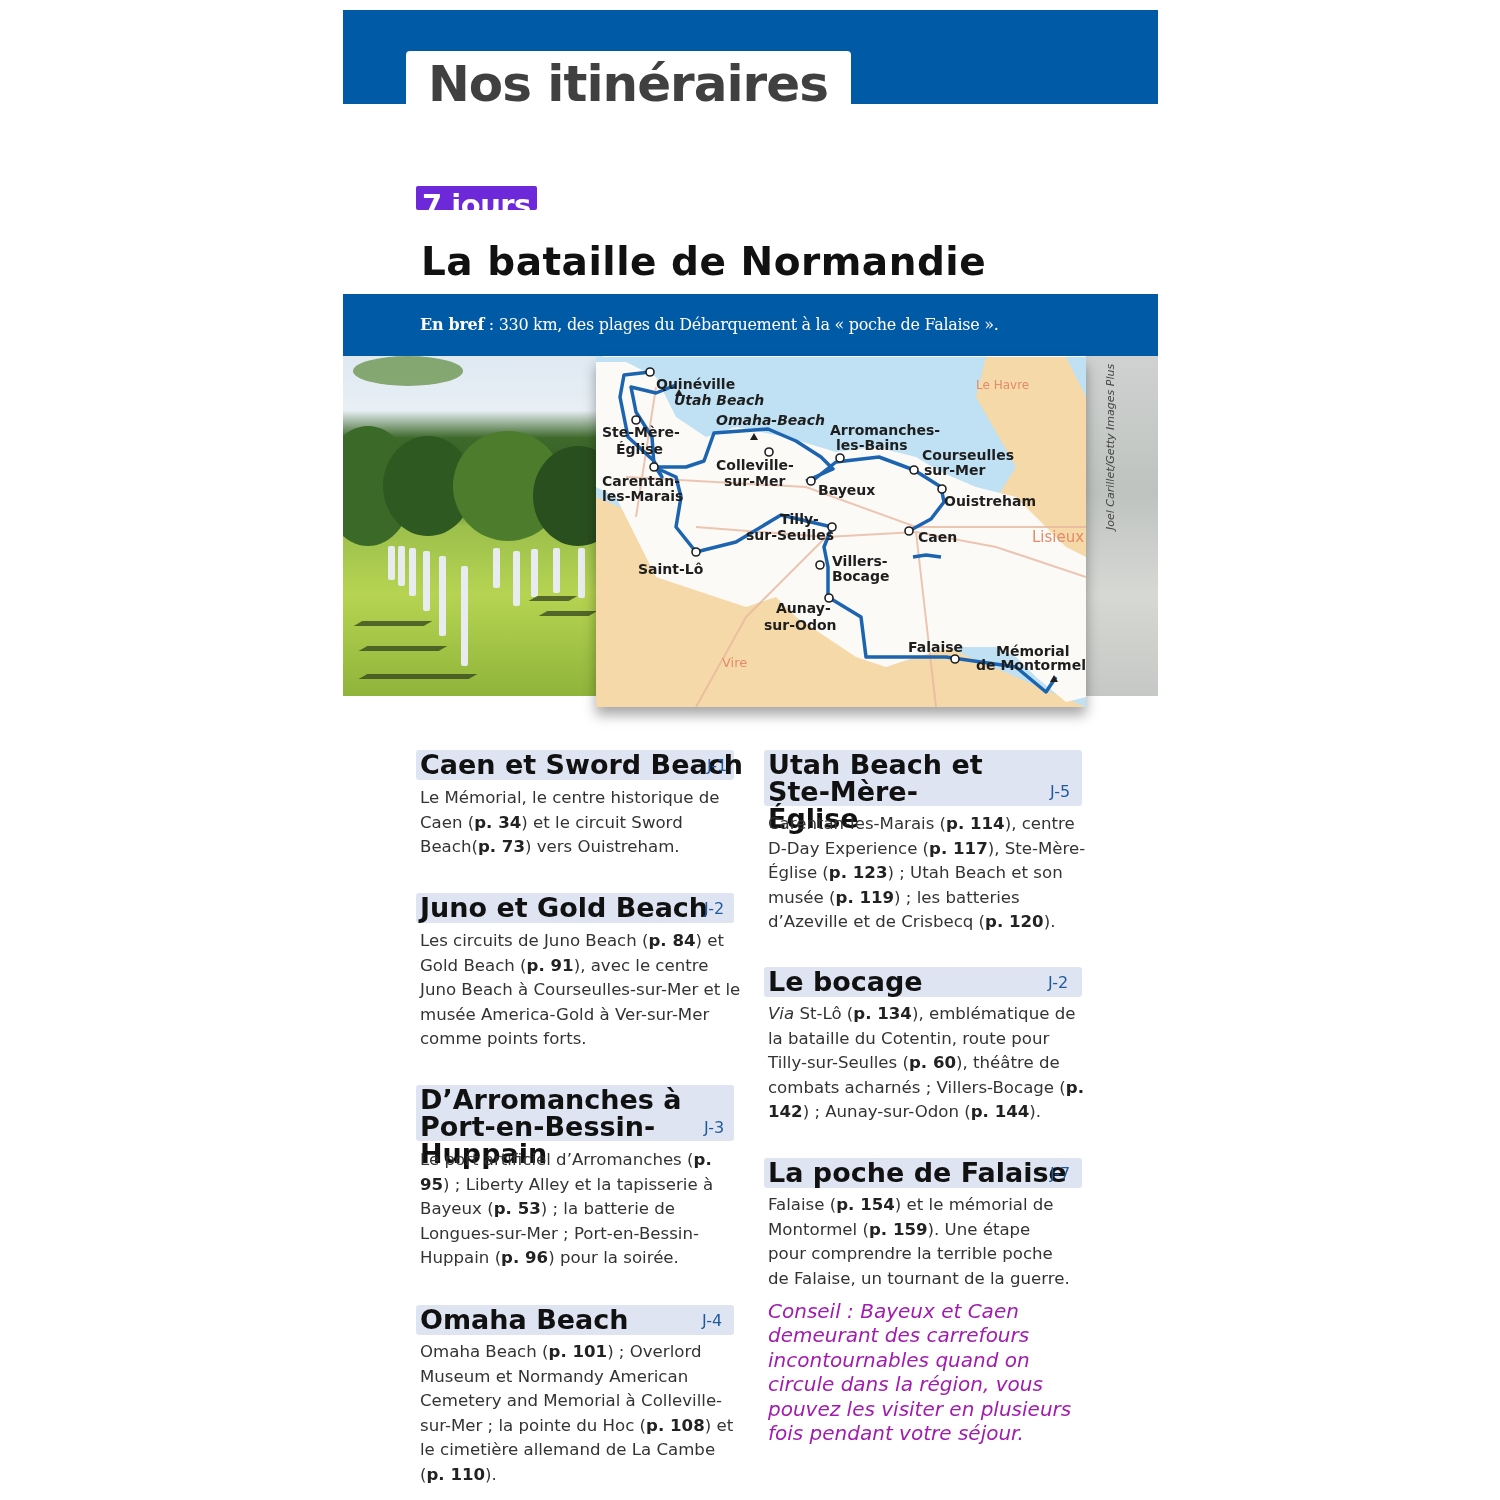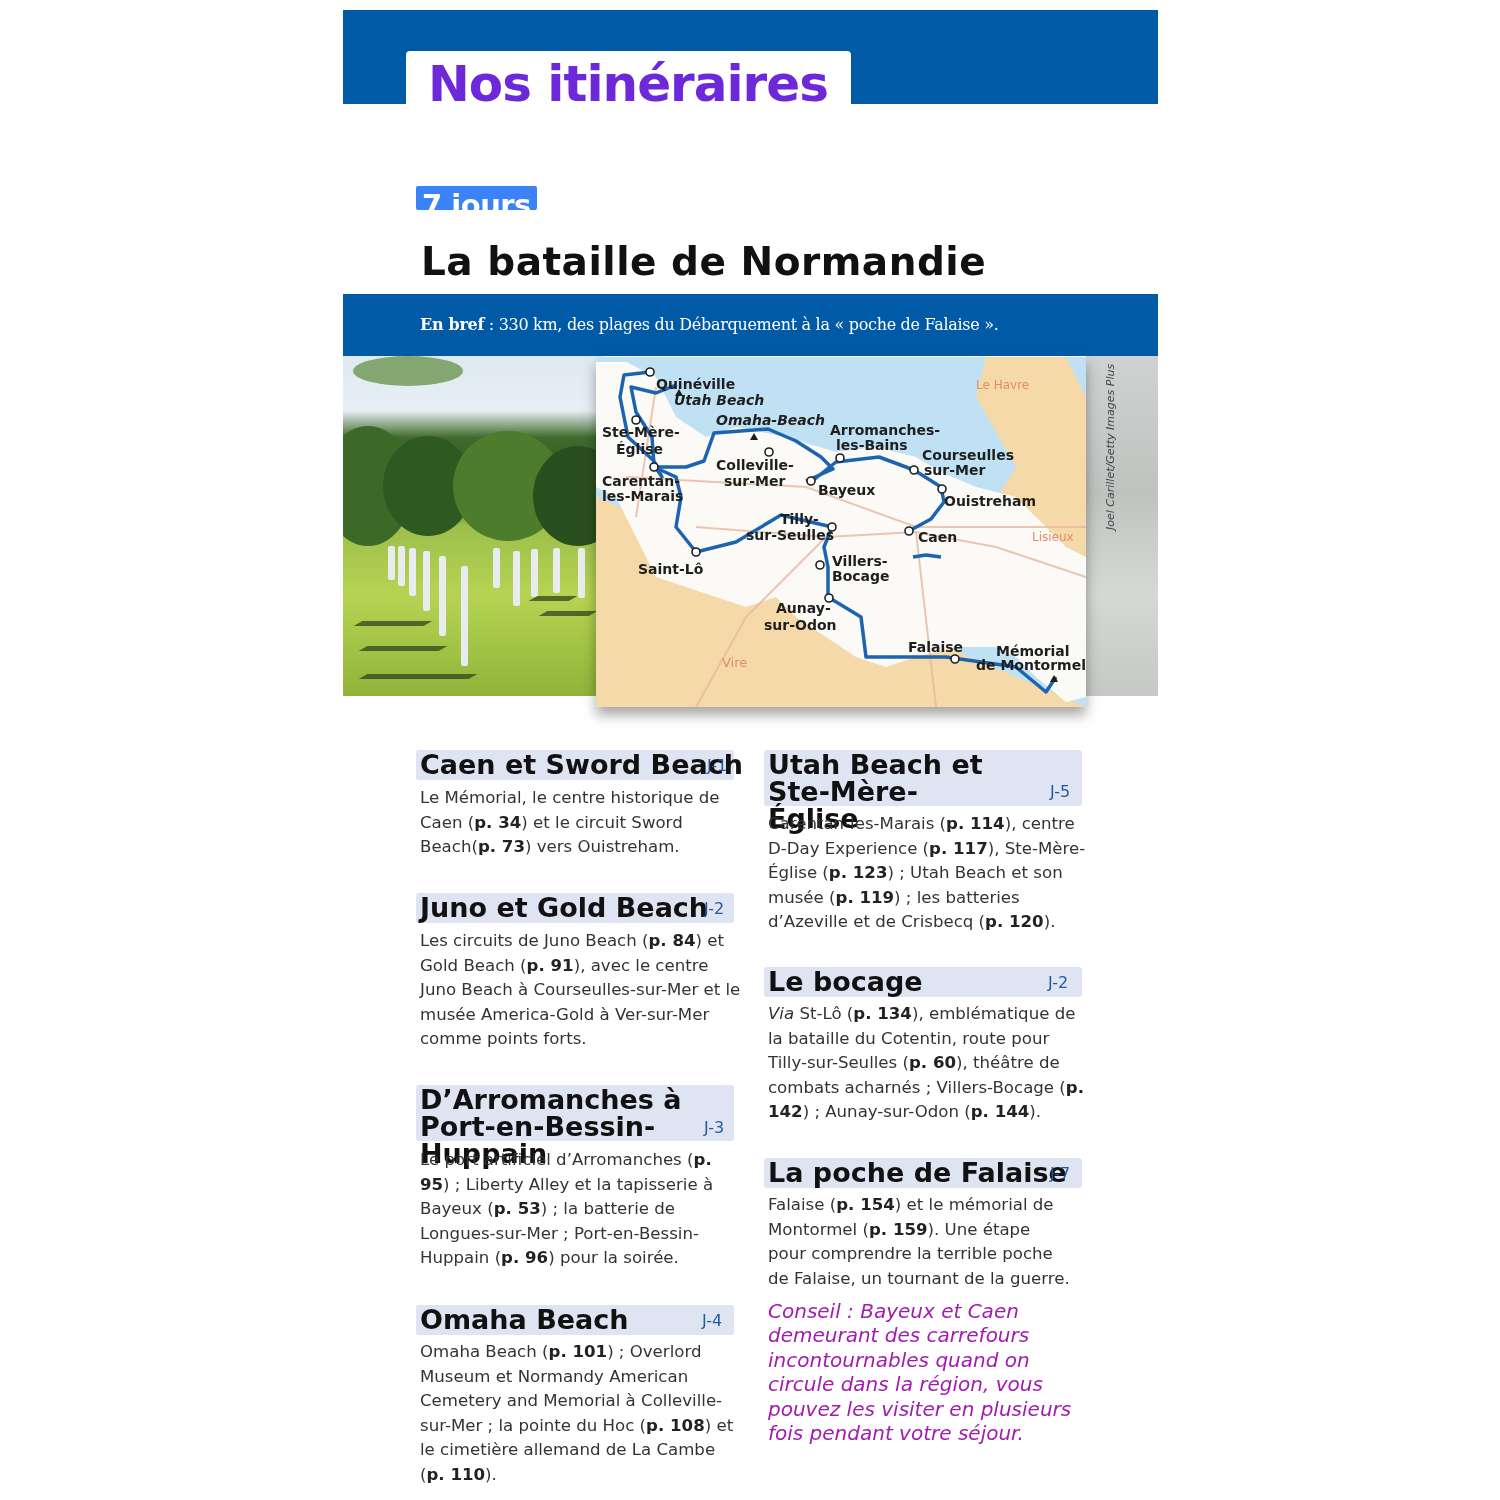--- a/index.html
+++ b/index.html
@@ -1,22 +1,22 @@
 <!DOCTYPE html>
 <html><head>
 <meta charset="utf-8">
 <style>
   html, body { margin:0; padding:0; background:#ffffff; }
   body { width:1500px; height:1500px; position:relative; overflow:hidden; font-family:"DejaVu Sans", sans-serif; color:#1a1a1a; }
 
   .topbar { position:absolute; left:343px; top:10px; width:815px; height:94px; background:#005aa6; }
   .title-tab { position:absolute; left:406px; top:51px; width:445px; height:56px; background:#fff; border-radius:4px 4px 0 0; }
-  .page-title { position:absolute; left:428px; top:54px; font-family:"DejaVu Sans", sans-serif; font-weight:bold; font-size:50px; color:#6d28d9; letter-spacing:-1px; line-height:60px; }
+  .page-title { position:absolute; left:428px; top:54px; font-family:"DejaVu Sans", sans-serif; font-weight:bold; font-size:50px; color:#404040; letter-spacing:-1px; line-height:60px; }
 
-  .days-badge { position:absolute; left:416px; top:186px; height:24px; padding:0 6px; background:#3b82f6; color:#fff; font-weight:bold; font-size:29px; line-height:38px; border-radius:2px; letter-spacing:-0.5px; }
+  .days-badge { position:absolute; left:416px; top:186px; height:24px; padding:0 6px; background:#6d28d9; color:#fff; font-weight:bold; font-size:29px; line-height:38px; border-radius:2px; letter-spacing:-0.5px; }
   .route-title { position:absolute; left:421px; top:236px; font-size:39px; font-weight:bold; color:#111; line-height:52px; letter-spacing:0.5px; }
 
   .brief-bar { position:absolute; left:343px; top:294px; width:815px; height:62px; background:#005aa6; }
   .brief-text { position:absolute; left:420px; top:313px; font-family:"DejaVu Serif", serif; font-size:16px; color:#fff; line-height:24px; letter-spacing:-0.3px; }
   .brief-text b { font-weight:bold; }
 
   .photo { position:absolute; left:343px; top:356px; width:260px; height:340px; overflow:hidden;
     background: linear-gradient(180deg,#dfe9f2 0%,#e8eff5 16%,#3f6a2c 24%,#2d5520 40%,#9cbf4c 50%,#b6d452 70%,#8fb43a 100%); }
   .photo .tree { position:absolute; border-radius:50%; background:#2e5a22; }
   .photo .cross { position:absolute; width:7px; background:#e8ecef; border-radius:2px; }
@@ -146,21 +146,21 @@
   <div class="maplabel" style="left:150px;top:170px">sur-Seulles</div>
   <div class="maplabel" style="left:42px;top:204px">Saint-Lô</div>
   <div class="maplabel" style="left:236px;top:196px">Villers-</div>
   <div class="maplabel" style="left:236px;top:211px">Bocage</div>
   <div class="maplabel" style="left:180px;top:243px">Aunay-</div>
   <div class="maplabel" style="left:168px;top:260px">sur-Odon</div>
   <div class="maplabel" style="left:312px;top:282px">Falaise</div>
   <div class="maplabel" style="left:400px;top:286px">Mémorial</div>
   <div class="maplabel" style="left:380px;top:300px">de Montormel</div>
   <div class="maplabel faint" style="left:380px;top:20px;font-size:12px">Le Havre</div>
-  <div class="maplabel faint" style="left:436px;top:172px;font-size:12px">Lisieux</div>
+  <div class="maplabel faint" style="left:436px;top:172px;font-size:15px">Lisieux</div>
   <div class="maplabel faint" style="left:126px;top:298px;font-size:13px">Vire</div>
 </div>
 
 <div class="sec-head" style="left:416px;top:750px;width:318px;height:30px"></div>
 <div class="sec-title" style="left:420px;top:751px">Caen et Sword Beach</div>
 <div class="sec-day" style="left:707px;top:756px">J-1</div>
 <div class="sec-body" style="left:420px;top:786px;width:320px">Le Mémorial, le centre historique de Caen (<b>p. 34</b>) et le circuit Sword Beach(<b>p. 73</b>) vers Ouistreham.</div>
 
 <div class="sec-head" style="left:416px;top:893px;width:318px;height:30px"></div>
 <div class="sec-title" style="left:420px;top:894px">Juno et Gold Beach</div>

